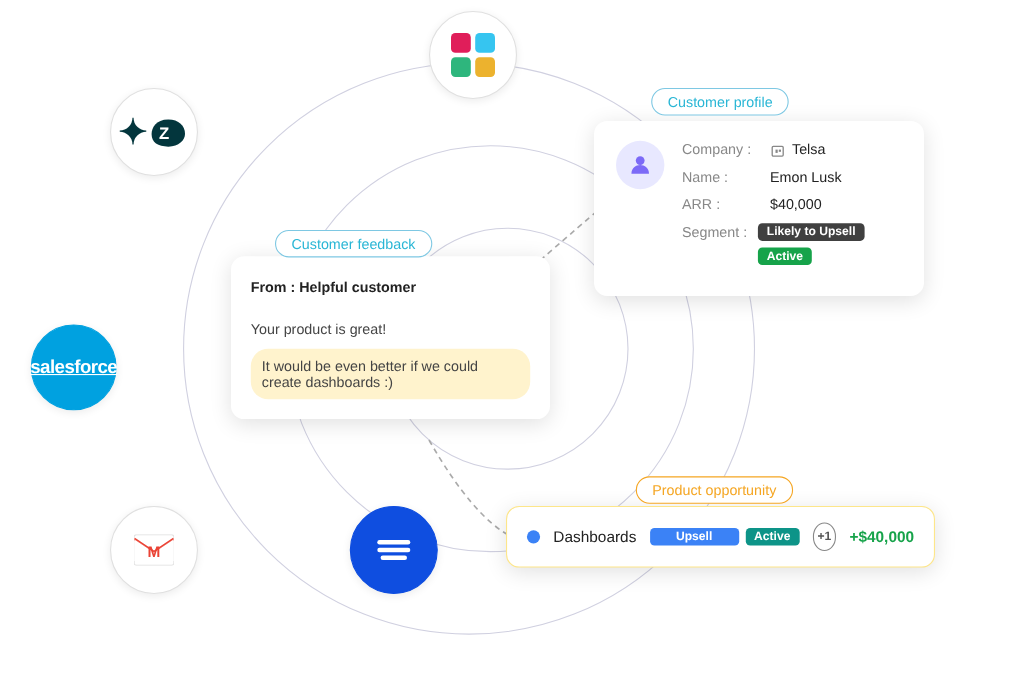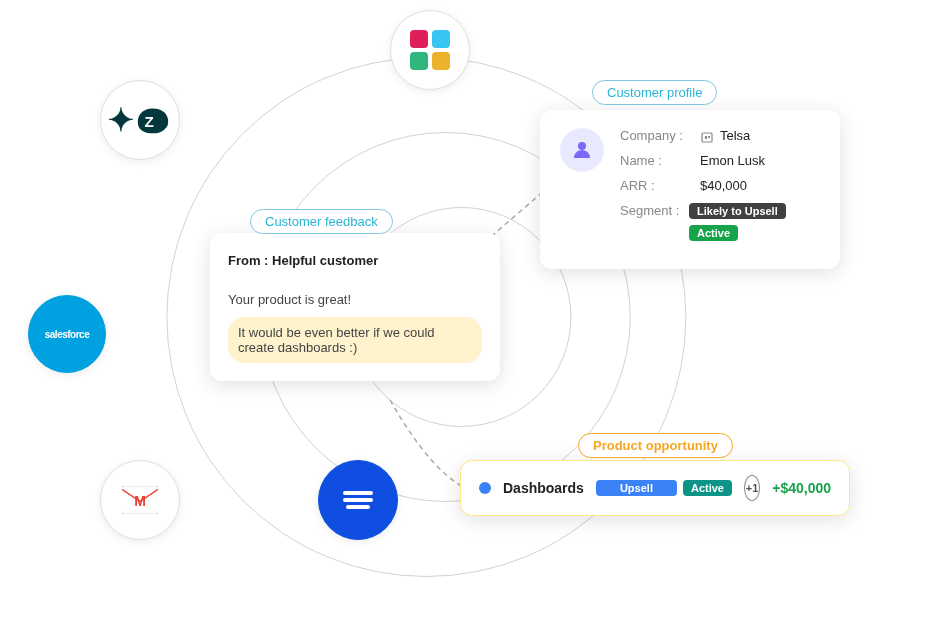--- a/index.html
+++ b/index.html
@@ -253,21 +253,21 @@
     .opportunity-label {
       position: absolute;
       top: 433px;
       left: 578px;
       background: white;
       border: 1.5px solid #f5a623;
       border-radius: 20px;
       padding: 4px 14px;
       font-size: 13px;
       color: #f5a623;
-      font-weight: 700;
+      font-weight: 400;
       z-index: 10;
     }
 
     .opportunity-card {
       position: absolute;
       top: 460px;
       left: 460px;
       width: 390px;
       background: white;
       border-radius: 12px;
@@ -283,21 +283,21 @@
     .opp-dot {
       width: 12px;
       height: 12px;
       border-radius: 50%;
       background: #3b82f6;
       flex-shrink: 0;
     }
 
     .opp-name {
       font-size: 14px;
-      font-weight: 700;
+      font-weight: 400;
       color: #222;
       flex-shrink: 0;
     }
 
     .opp-badges {
       display: flex;
       gap: 6px;
       align-items: center;
     }
 
@@ -360,23 +360,24 @@
       border-radius: 4px;
     }
     .s1 { background: #E01E5A; }
     .s2 { background: #36C5F0; }
     .s3 { background: #2EB67D; }
     .s4 { background: #ECB22E; }
 
     
     .sf-text {
       color: white;
-      font-size: 10px;
+      font-size: 17px;
       font-weight: 700;
       letter-spacing: -0.5px;
+      text-decoration: underline;
     }
 
     
     .intercom-icon {
       display: flex;
       flex-direction: column;
       gap: 3px;
       align-items: center;
     }
     .intercom-bar {

